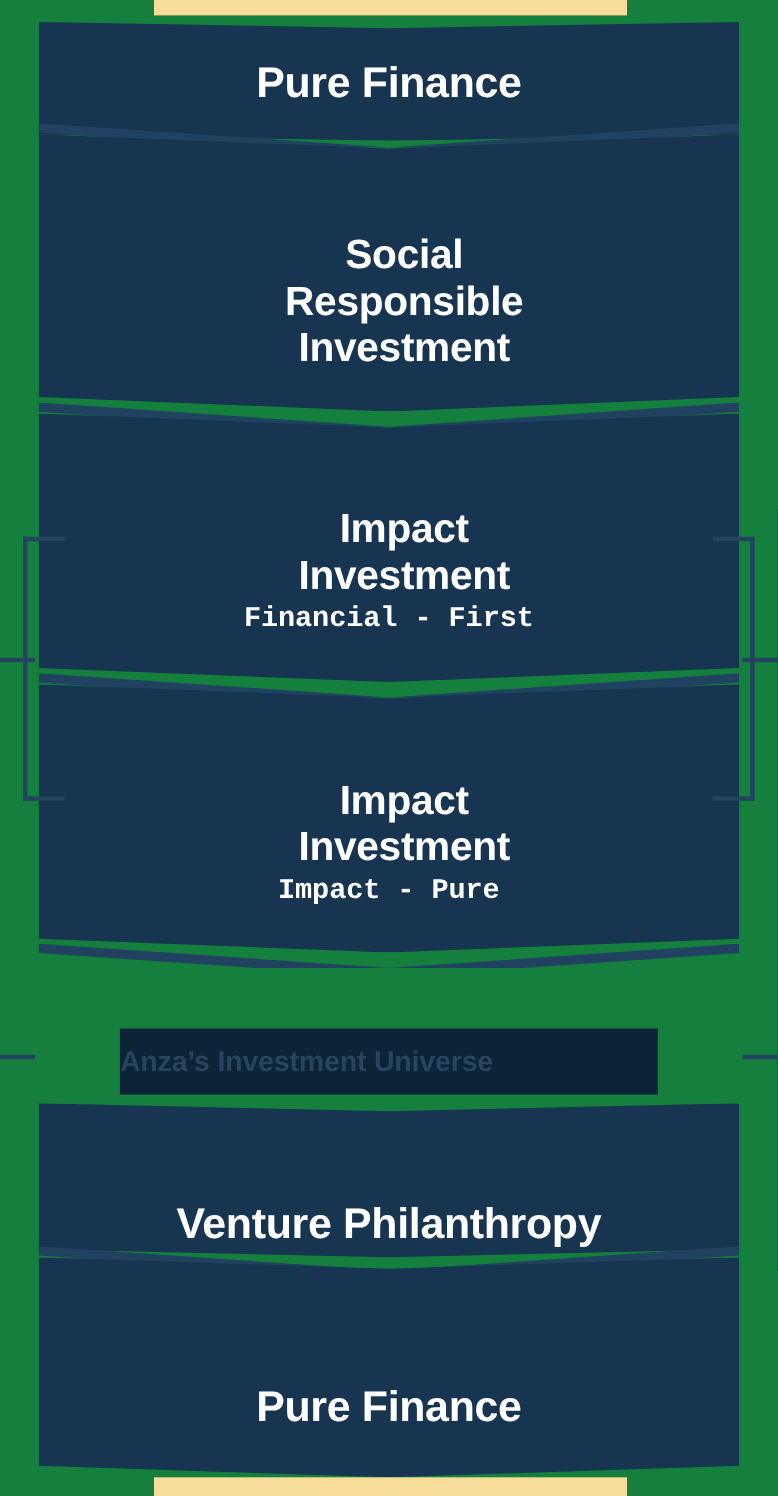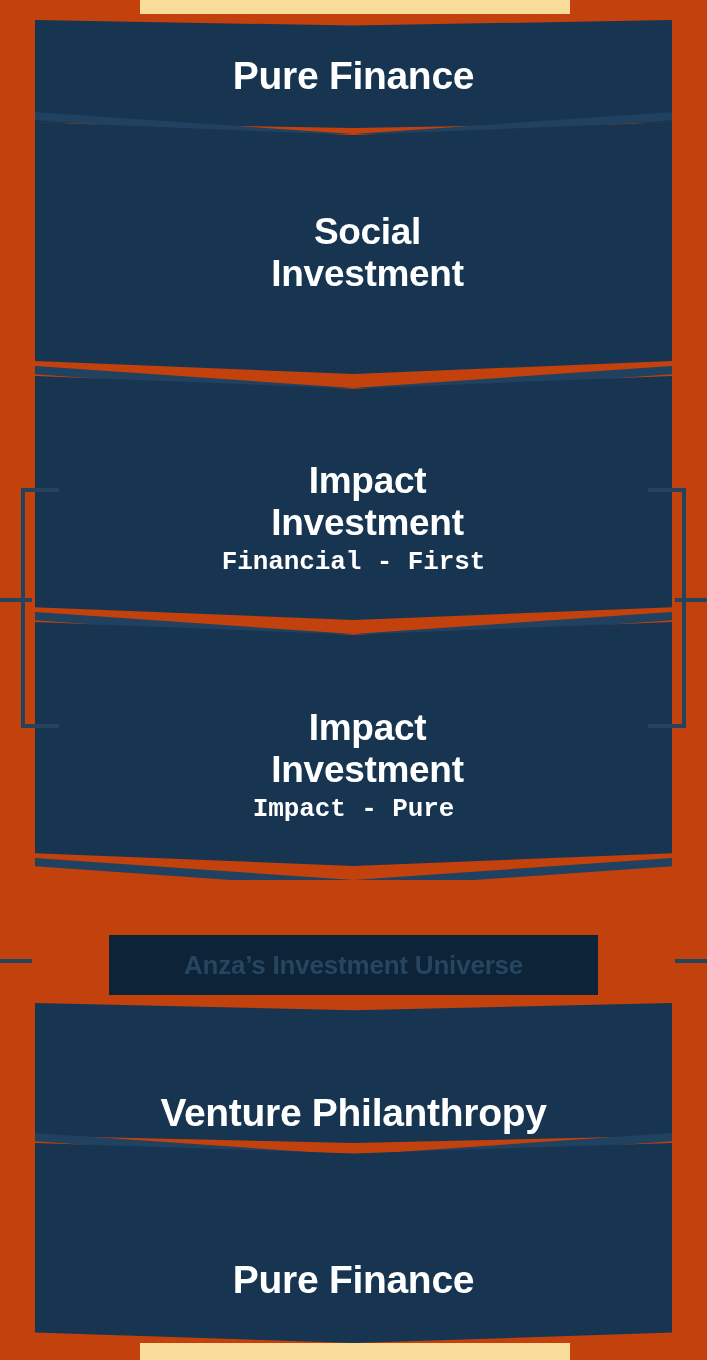--- a/index.html
+++ b/index.html
@@ -8,21 +8,21 @@
     padding: 0;
     background: #1e3a52;
   }
   body {
     font-family: "Liberation Sans", sans-serif;
   }
   #stage {
     position: relative;
     width: 707px;
     height: 1360px;
-    background: #c2410c;
+    background: #15803d;
     overflow: hidden;
   }
 
   
   .accent-bar {
     position: absolute;
     left: 140px;
     width: 430px;
     height: 14px;
     background: #f8dc9a;
@@ -93,21 +93,20 @@
   
   .anza-box {
     position: absolute;
     left: 109px;
     top: 935px;
     width: 489px;
     height: 60px;
     background: #0c2338;
     display: flex;
     align-items: center;
-    justify-content: center;
   }
   .anza-label {
     font-size: 26px;
     font-weight: bold;
     color: #27455f;
     letter-spacing: -0.2px;
   }
 </style>
 </head>
 <body>
@@ -119,20 +118,21 @@
   <div class="band" style="top:20px; height:108px;"></div>
   <div class="band-sliver" style="top:112px;"></div>
   <div class="band-text" style="top:54px;">
     <div class="title-lg">Pure Finance</div>
   </div>
 
   <div class="band" style="top:122px; height:252px;"></div>
   <div class="band-sliver" style="top:366px;"></div>
   <div class="band-text" style="top:211px;">
     <div class="title-md">Social</div>
+    <div class="title-md">Responsible</div>
     <div class="title-md">Investment</div>
   </div>
 
   <div class="band" style="top:376px; height:244px;"></div>
   <div class="band-sliver" style="top:612px;"></div>
   <div class="band-text" style="top:460px;">
     <div class="title-md">Impact</div>
     <div class="title-md">Investment</div>
     <div class="subtitle">Financial - First</div>
   </div>

